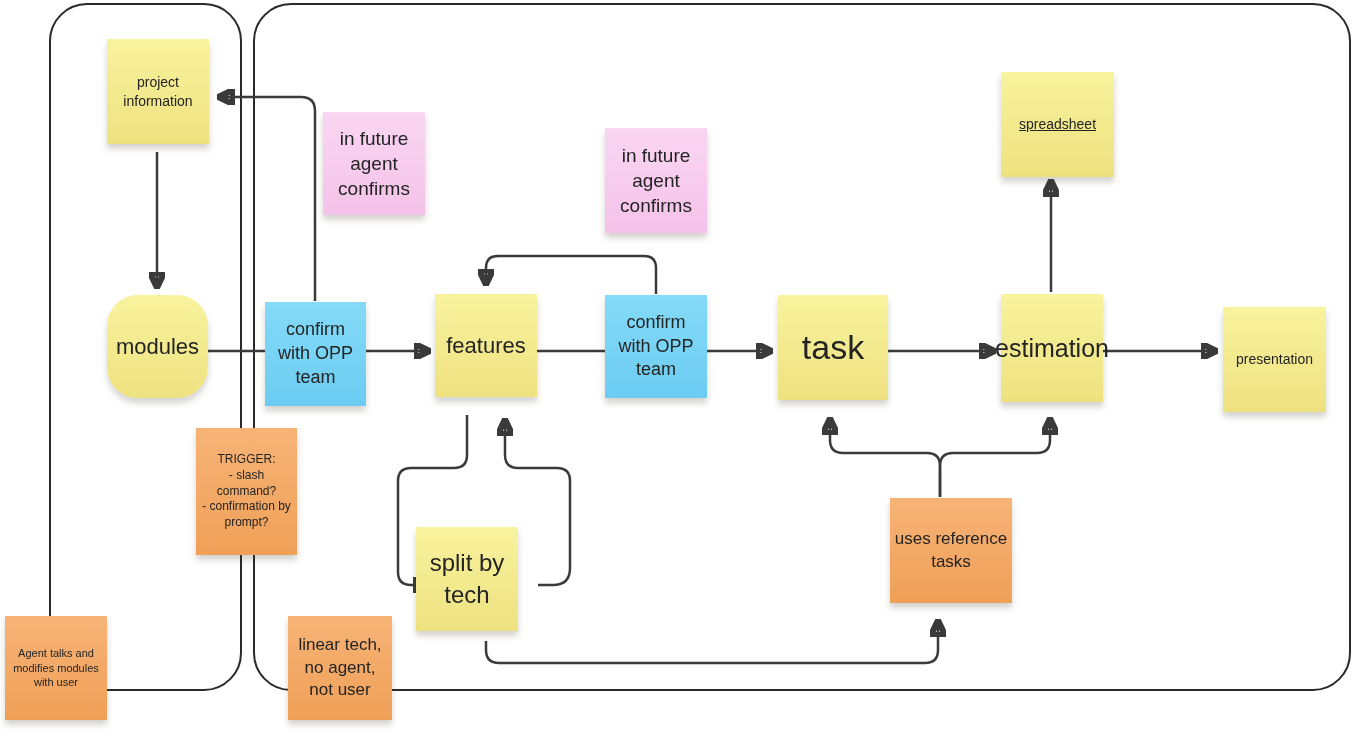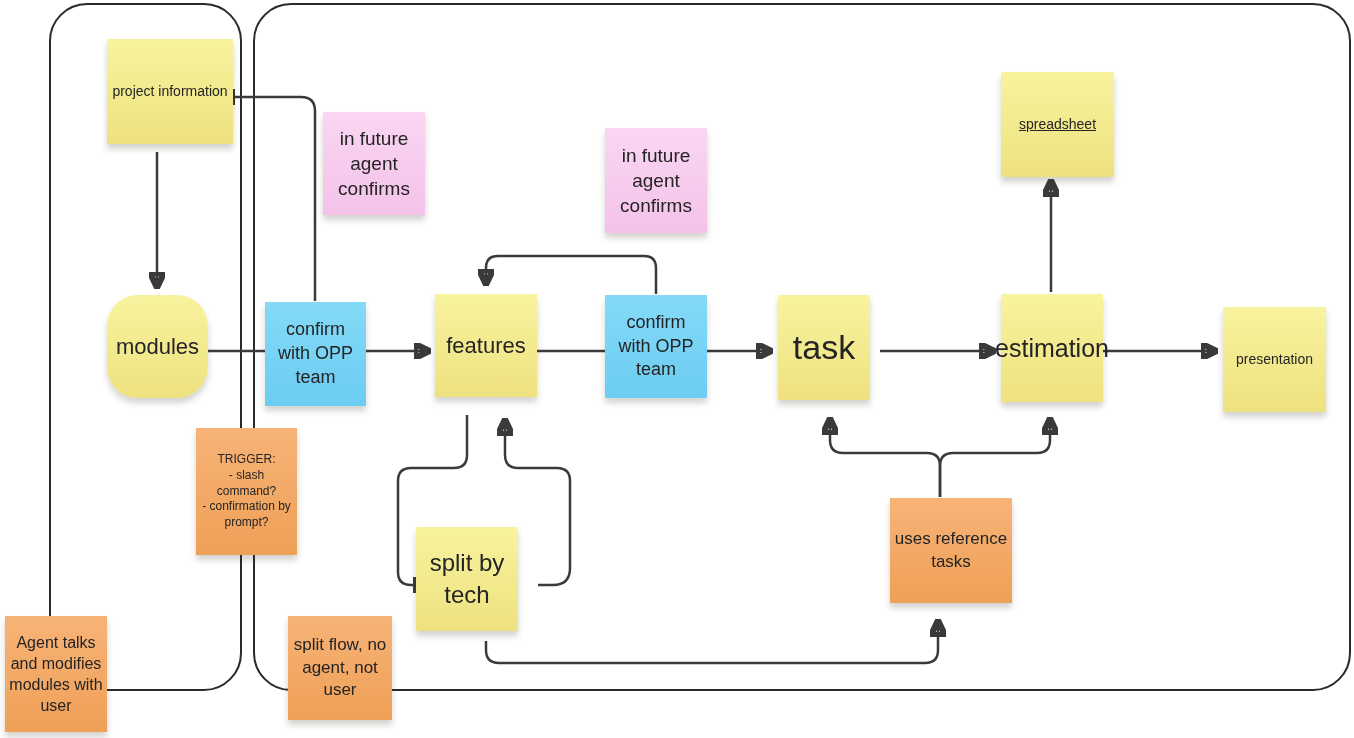--- a/index.html
+++ b/index.html
@@ -68,21 +68,21 @@
       <path marker-end="url(#arrowhead)" stroke="#3a3a3a" d="M 880,351 L 993,351"></path>
       <path marker-end="url(#arrowhead)" stroke="#3a3a3a" d="M 1103,351 L 1215,351"></path>
       <path marker-end="url(#arrowhead)" stroke="#3a3a3a" d="M 1051,292 L 1051,182"></path>
       <path marker-end="url(#arrowhead)" stroke="#3a3a3a" d="M 467,415 L 467,455 Q 467,468 454,468 L 411,468 Q 398,468 398,481 L 398,572 Q 398,585 411,585 L 427,585"></path>
       <path marker-end="url(#arrowhead)" stroke="#3a3a3a" d="M 538,585 L 553,585 Q 570,585 570,568 L 570,481 Q 570,468 557,468 L 518,468 Q 505,468 505,455 L 505,421"></path>
       <path marker-end="url(#arrowhead)" stroke="#3a3a3a" d="M 486,641 L 486,650 Q 486,663 499,663 L 925,663 Q 938,663 938,650 L 938,622"></path>
       <path marker-end="url(#arrowhead)" stroke="#3a3a3a" d="M 940,497 L 940,466 Q 940,453 927,453 L 843,453 Q 830,453 830,440 L 830,420"></path>
       <path marker-end="url(#arrowhead)" stroke="#3a3a3a" d="M 940,497 L 940,466 Q 940,453 953,453 L 1037,453 Q 1050,453 1050,440 L 1050,420"></path>
     </svg>
   <div id="stickies">
-      <div class="sticky" style="left: 107px; top: 39px; width: 126px; height: 105px; font-size: 14px; background: linear-gradient(rgb(248, 243, 158), rgb(238, 225, 128)); color: rgb(36, 36, 36);">
+      <div class="sticky" style="left: 107px; top: 39px; width: 102px; height: 105px; font-size: 14px; background: linear-gradient(rgb(248, 243, 158), rgb(238, 225, 128)); color: rgb(36, 36, 36);">
         <div class="sticky-text">project information</div>
       </div>
       <div class="sticky" style="left: 107px; top: 295px; width: 101px; height: 103px; font-size: 22px; background: linear-gradient(rgb(248, 243, 158), rgb(238, 225, 128)); color: rgb(36, 36, 36); border-radius: 31px;">
         <div class="sticky-text">modules</div>
       </div>
       <div class="sticky" style="left: 265px; top: 302px; width: 101px; height: 104px; font-size: 18px; background: linear-gradient(rgb(132, 218, 247), rgb(108, 204, 242)); color: rgb(36, 36, 36);">
         <div class="sticky-text">confirm with OPP team</div>
       </div>
       <div class="sticky" style="left: 323px; top: 112px; width: 102px; height: 103px; font-size: 19px; background: linear-gradient(rgb(250, 214, 242), rgb(244, 194, 233)); color: rgb(36, 36, 36);">
         <div class="sticky-text">in future agent confirms</div>
@@ -94,38 +94,38 @@
       </div>
       <div class="sticky" style="left: 435px; top: 294px; width: 102px; height: 103px; font-size: 22px; background: linear-gradient(rgb(248, 243, 158), rgb(238, 225, 128)); color: rgb(36, 36, 36);">
         <div class="sticky-text">features</div>
       </div>
       <div class="sticky" style="left: 605px; top: 128px; width: 102px; height: 105px; font-size: 19px; background: linear-gradient(rgb(250, 214, 242), rgb(244, 194, 233)); color: rgb(36, 36, 36);">
         <div class="sticky-text">in future agent confirms</div>
       </div>
       <div class="sticky" style="left: 605px; top: 295px; width: 102px; height: 103px; font-size: 18px; background: linear-gradient(rgb(132, 218, 247), rgb(108, 204, 242)); color: rgb(36, 36, 36);">
         <div class="sticky-text">confirm with OPP team</div>
       </div>
-      <div class="sticky" style="left: 778px; top: 295px; width: 92px; height: 105px; font-size: 34px; background: linear-gradient(rgb(248, 243, 158), rgb(238, 225, 128)); color: rgb(36, 36, 36);">
+      <div class="sticky" style="left: 778px; top: 295px; width: 110px; height: 105px; font-size: 34px; background: linear-gradient(rgb(248, 243, 158), rgb(238, 225, 128)); color: rgb(36, 36, 36);">
         <div class="sticky-text">task</div>
       </div>
       <div class="sticky" style="left: 1001px; top: 294px; width: 102px; height: 108px; font-size: 25px; background: linear-gradient(rgb(248, 243, 158), rgb(238, 225, 128)); color: rgb(36, 36, 36);">
         <div class="sticky-text">estimation</div>
       </div>
       <div class="sticky" style="left: 1001px; top: 72px; width: 113px; height: 105px; font-size: 14px; background: linear-gradient(rgb(248, 243, 158), rgb(238, 225, 128)); color: rgb(36, 36, 36); text-decoration: underline;">
         <div class="sticky-text">spreadsheet</div>
       </div>
       <div class="sticky" style="left: 1223px; top: 307px; width: 103px; height: 105px; font-size: 14px; background: linear-gradient(rgb(248, 243, 158), rgb(238, 225, 128)); color: rgb(36, 36, 36);">
         <div class="sticky-text">presentation</div>
       </div>
       <div class="sticky" style="left: 416px; top: 527px; width: 102px; height: 104px; font-size: 24px; background: linear-gradient(rgb(248, 243, 158), rgb(238, 225, 128)); color: rgb(36, 36, 36);">
         <div class="sticky-text">split by tech</div>
       </div>
       <div class="sticky" style="left: 890px; top: 498px; width: 122px; height: 105px; font-size: 17px; background: linear-gradient(rgb(247, 179, 119), rgb(239, 160, 87)); color: rgb(36, 36, 36);">
         <div class="sticky-text">uses reference tasks</div>
       </div>
-      <div class="sticky" style="left: 5px; top: 616px; width: 102px; height: 116px; font-size: 16px; background: linear-gradient(rgb(247, 179, 119), rgb(239, 160, 87)); color: rgb(36, 36, 36);">
+      <div class="sticky" style="left: 5px; top: 616px; width: 102px; height: 104px; font-size: 11px; background: linear-gradient(rgb(247, 179, 119), rgb(239, 160, 87)); color: rgb(36, 36, 36);">
         <div class="sticky-text">Agent talks and modifies modules with user</div>
       </div>
       <div class="sticky" style="left: 288px; top: 616px; width: 104px; height: 104px; font-size: 17px; background: linear-gradient(rgb(247, 179, 119), rgb(239, 160, 87)); color: rgb(36, 36, 36);">
-        <div class="sticky-text">split flow, no agent, not user</div>
+        <div class="sticky-text">linear tech, no agent, not user</div>
       </div>
     </div>
 </div>
 
 </body></html>

